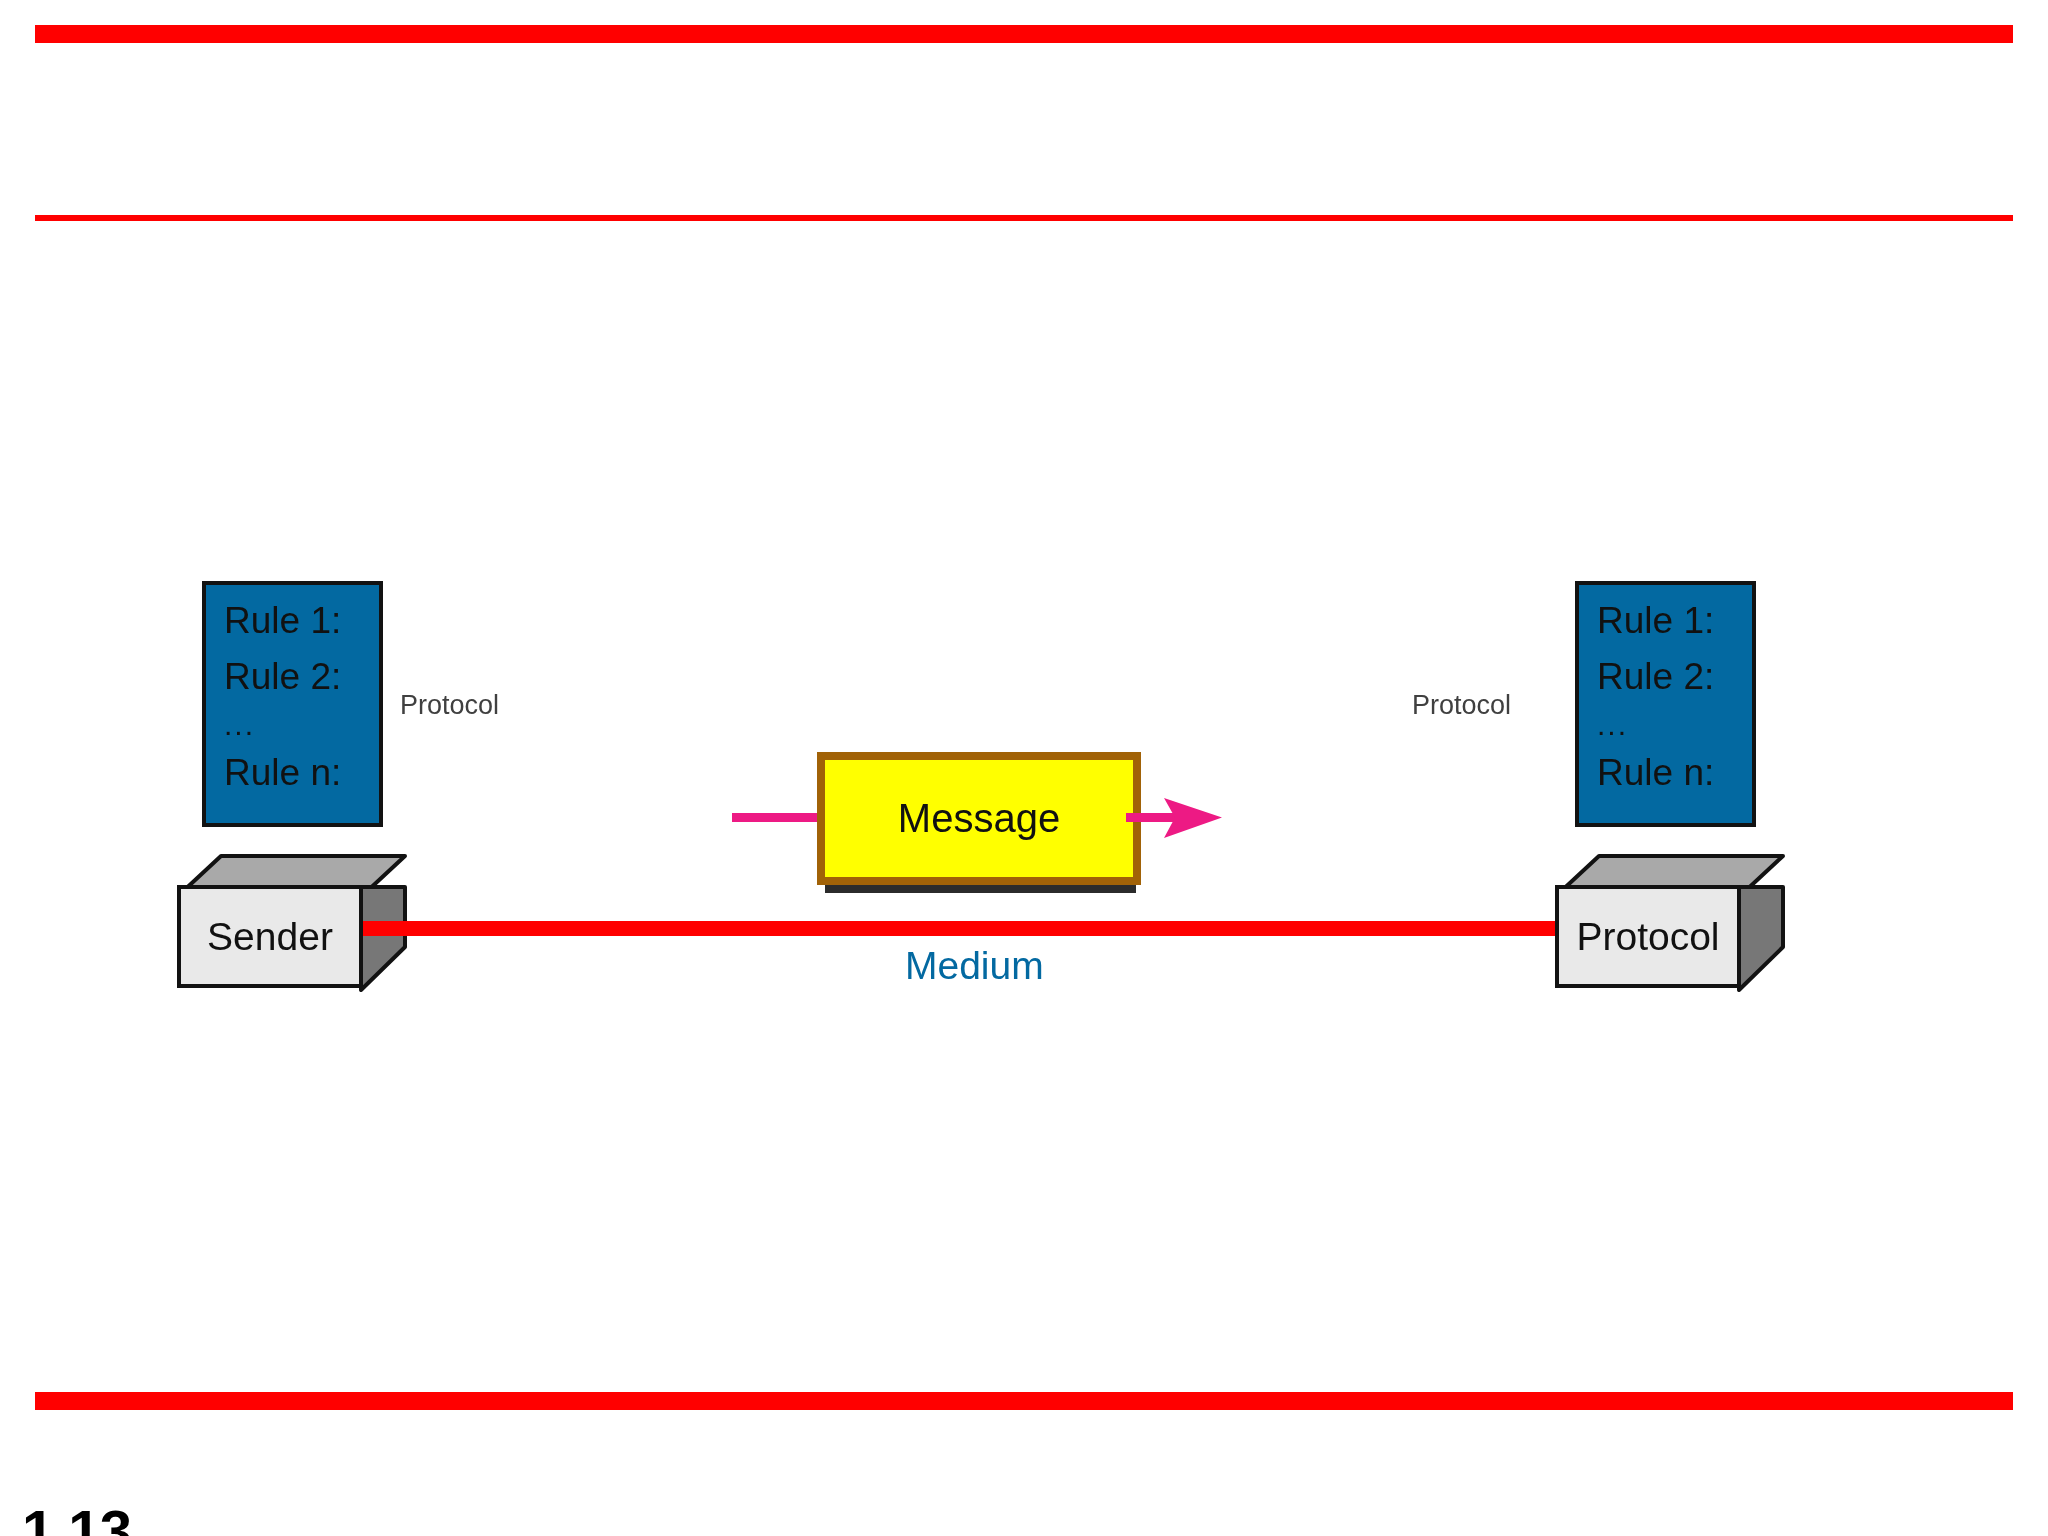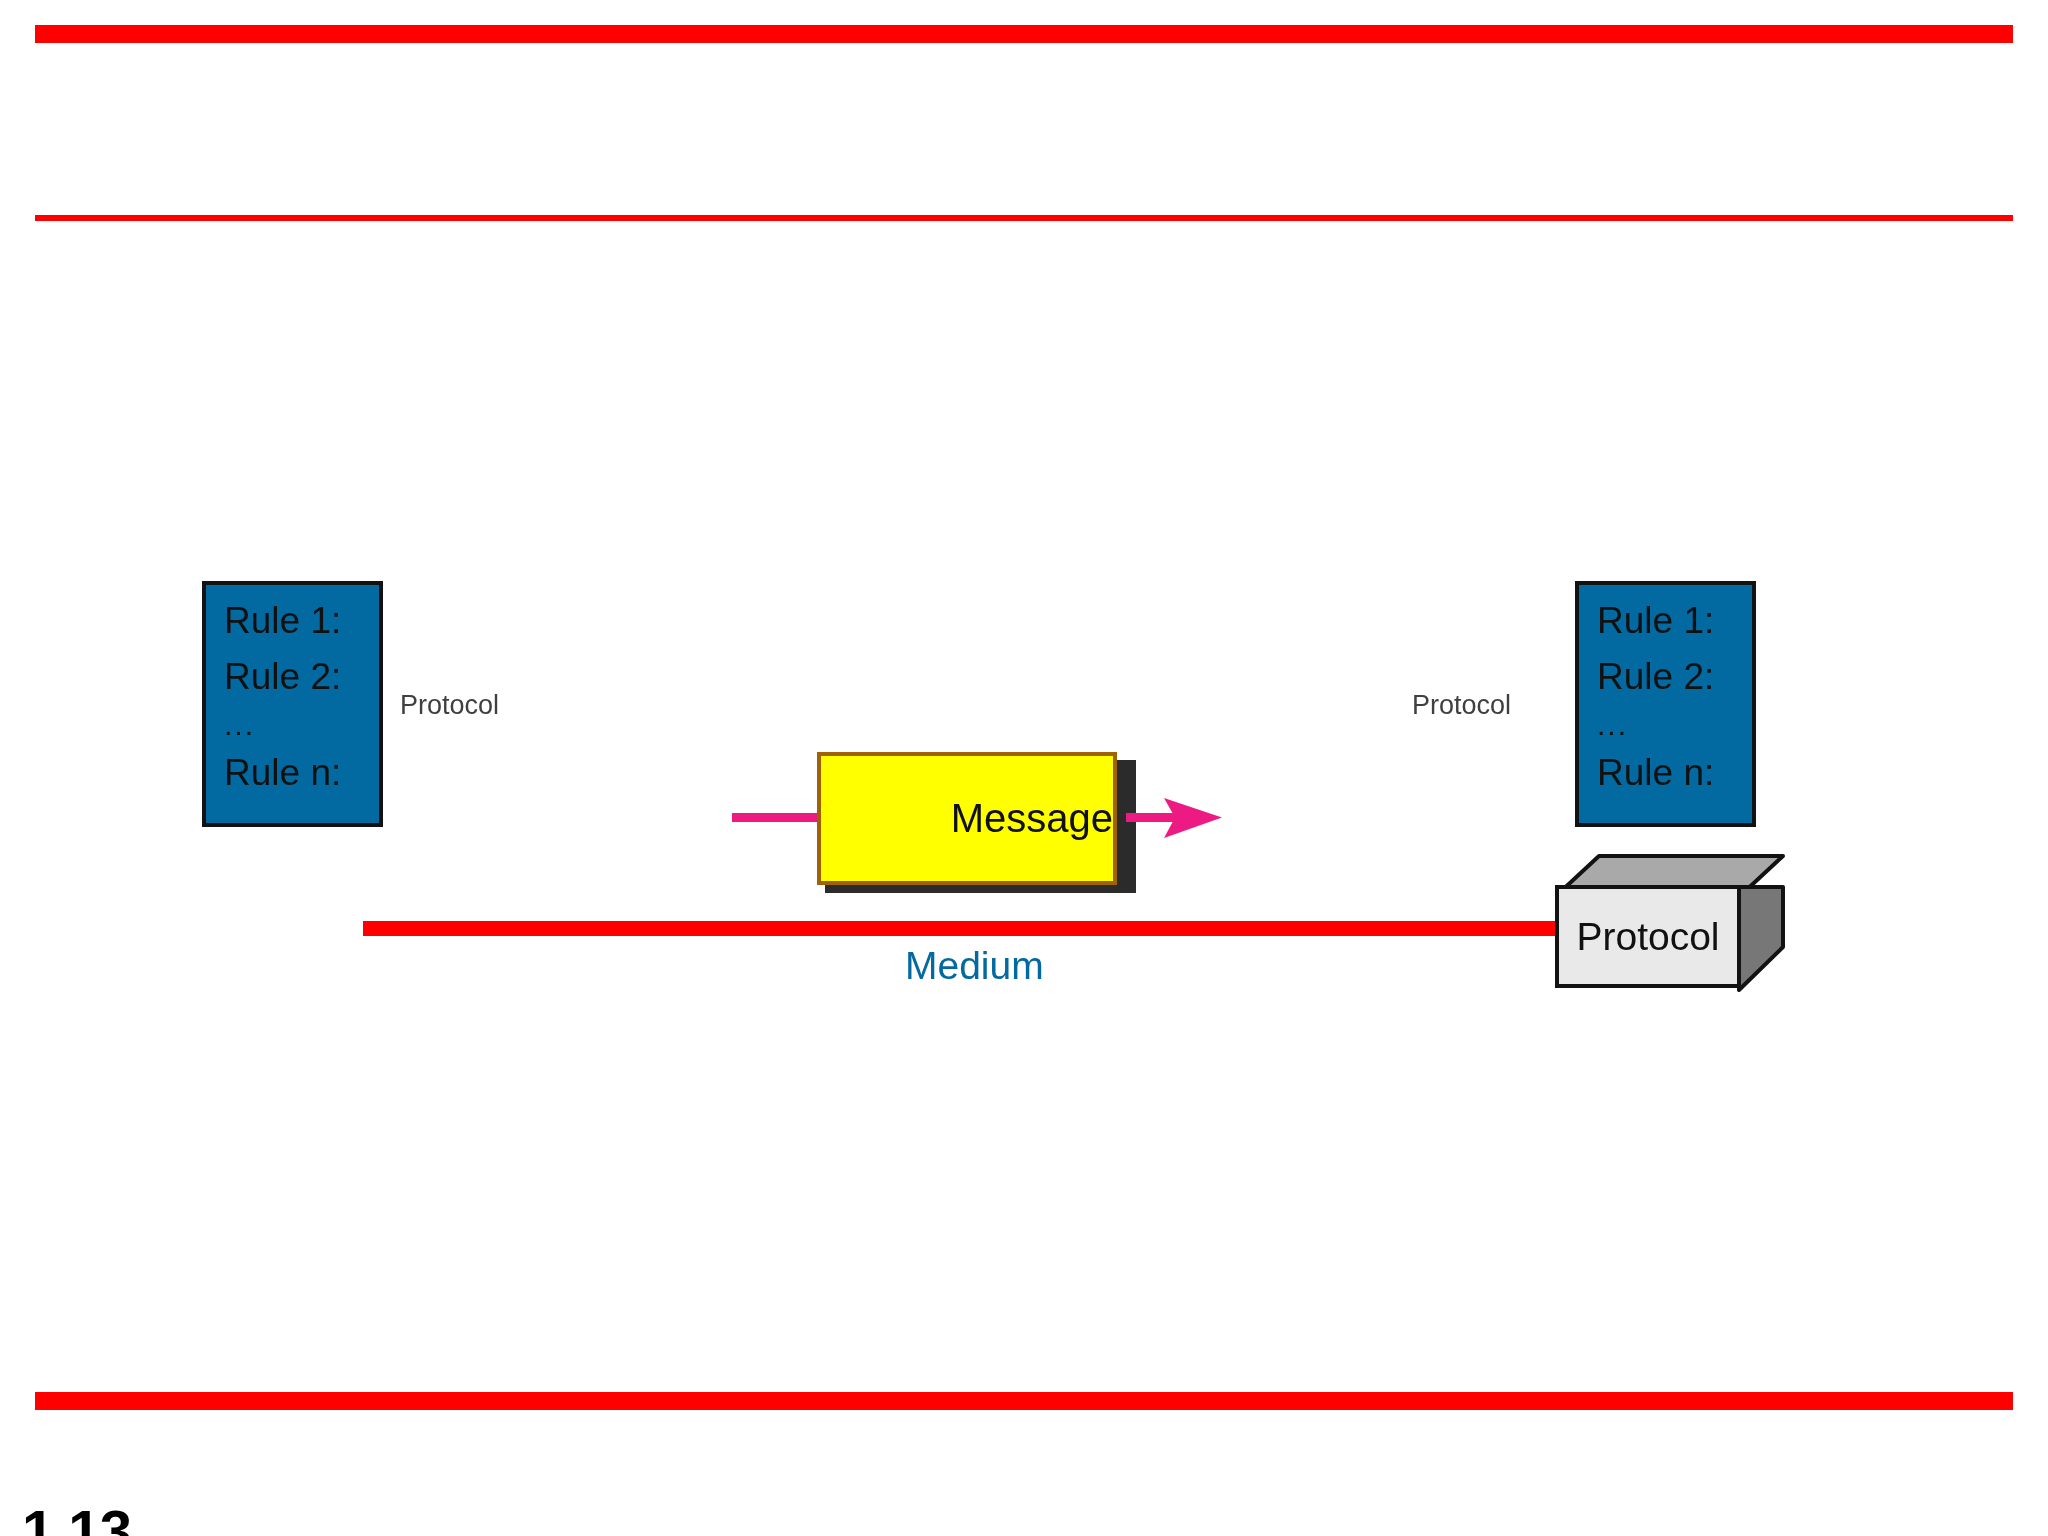--- a/index.html
+++ b/index.html
@@ -173,28 +173,28 @@
     left: 825px;
     top: 760px;
     width: 311px;
     height: 133px;
     background: #2B2B2B;
   }
   #message-box {
     position: absolute;
     left: 817px;
     top: 752px;
-    width: 300px;
+    width: 324px;
     height: 133px;
     background: #FFFF00;
-    border: 4px solid #a16207;
+    border: 8px solid #a16207;
     box-sizing: border-box;
     display: flex;
     align-items: center;
-    justify-content: flex-end;
+    justify-content: center;
   }
   #message-box .message-label {
     font-family: "Liberation Sans", sans-serif;
     font-size: 40px;
     color: #111111;
     white-space: nowrap;
   }
 
   
   #flow-arrow-left {
@@ -226,20 +226,35 @@
 
   <div class="rules-box" id="rules-box-sender">
     <div class="rule-line">Rule 1:</div>
     <div class="rule-line">Rule 2:</div>
     <div class="rule-line ellipsis">...</div>
     <div class="rule-line">Rule n:</div>
   </div>
 
   <div class="protocol-label" id="protocol-label-sender">Protocol</div>
 
+  <div class="device" id="device-sender">
+    <div class="face-top">
+      <svg width="230" height="44" viewBox="0 0 230 44">
+        <polygon points="2,42 44,3 228,3 186,42" fill="#A9A9A9" stroke="#121212" stroke-width="4" stroke-linejoin="round"></polygon>
+      </svg>
+    </div>
+    <div class="face-side">
+      <svg width="52" height="107" viewBox="0 0 52 107">
+        <polygon points="2,2 46,2 46,62 2,105" fill="#777777" stroke="#121212" stroke-width="4" stroke-linejoin="round"></polygon>
+      </svg>
+    </div>
+    <div class="face-front">
+      <span class="device-label">Sender</span>
+    </div>
+  </div>
 
   <div id="medium-line"></div>
   <div id="medium-label">Medium</div>
 
   <div id="flow-arrow-left"></div>
 
   <div id="message-shadow"></div>
   <div id="message-box">
     <span class="message-label">Message</span>
   </div>

